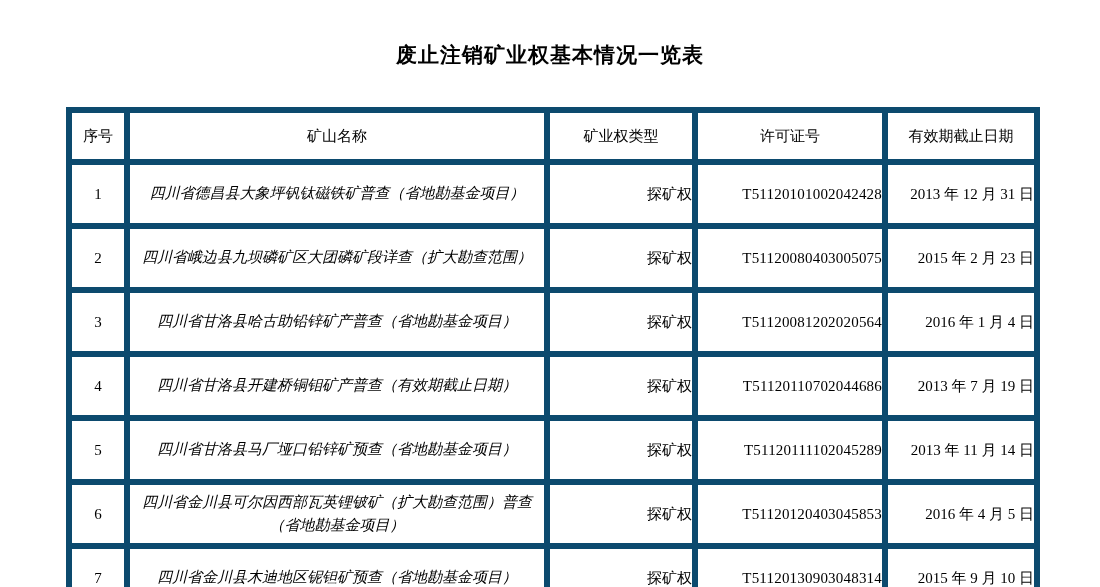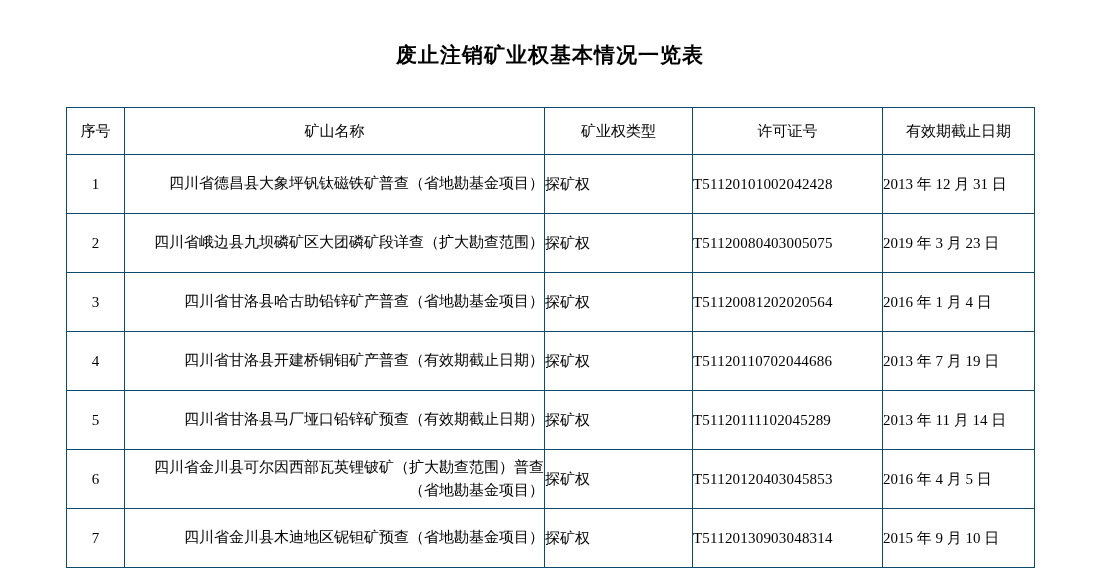--- a/index.html
+++ b/index.html
@@ -32,21 +32,21 @@
     margin: 38px 66px 0 66px;
   }
   table.mine-table {
     border-collapse: collapse;
     width: 968px;
     table-layout: fixed;
     font-size: 15px;
   }
   table.mine-table td,
   table.mine-table th {
-    border: 1px solid #0c4a6e;
+    border: 6px solid #0c4a6e;
     padding: 0;
     font-weight: normal;
     vertical-align: middle;
   }
   .col-no      { width: 58px; }
   .col-name    { width: 420px; }
   .col-type    { width: 148px; }
   .col-license { width: 190px; }
   .col-date    { width: 152px; }
 
@@ -56,29 +56,30 @@
     font-size: 15px;
   }
   tbody td {
     height: 58px;
   }
   td.c-no {
     text-align: center;
     font-size: 15px;
   }
   td.c-name {
-    text-align: right;
+    text-align: center;
     padding: 6px 10px 6px 14px;
     line-height: 1.55;
     font-size: 15px;
+    font-style: italic;
   }
   td.c-type,
   td.c-license,
   td.c-date {
-    text-align: left;
+    text-align: right;
     font-size: 15px;
     white-space: nowrap;
   }
   td.c-license {
     letter-spacing: 0.2px;
   }
   .name-line { display: block; }
 </style>
 </head>
 <body>
@@ -115,21 +116,21 @@
           <td class="c-license">T51120101002042428</td>
           <td class="c-date">2013 年 12 月 31 日</td>
         </tr>
         <tr>
           <td class="c-no">2</td>
           <td class="c-name">
             <span class="name-line">四川省峨边县九坝磷矿区大团磷矿段详查（扩大勘查范围）</span>
           </td>
           <td class="c-type">探矿权</td>
           <td class="c-license">T51120080403005075</td>
-          <td class="c-date">2019 年 3 月 23 日</td>
+          <td class="c-date">2015 年 2 月 23 日</td>
         </tr>
         <tr>
           <td class="c-no">3</td>
           <td class="c-name">
             <span class="name-line">四川省甘洛县哈古助铅锌矿产普查（省地勘基金项目）</span>
           </td>
           <td class="c-type">探矿权</td>
           <td class="c-license">T51120081202020564</td>
           <td class="c-date">2016 年 1 月 4 日</td>
         </tr>
@@ -138,21 +139,21 @@
           <td class="c-name">
             <span class="name-line">四川省甘洛县开建桥铜钼矿产普查（有效期截止日期）</span>
           </td>
           <td class="c-type">探矿权</td>
           <td class="c-license">T51120110702044686</td>
           <td class="c-date">2013 年 7 月 19 日</td>
         </tr>
         <tr>
           <td class="c-no">5</td>
           <td class="c-name">
-            <span class="name-line">四川省甘洛县马厂垭口铅锌矿预查（有效期截止日期）</span>
+            <span class="name-line">四川省甘洛县马厂垭口铅锌矿预查（省地勘基金项目）</span>
           </td>
           <td class="c-type">探矿权</td>
           <td class="c-license">T51120111102045289</td>
           <td class="c-date">2013 年 11 月 14 日</td>
         </tr>
         <tr>
           <td class="c-no">6</td>
           <td class="c-name">
             <span class="name-line">四川省金川县可尔因西部瓦英锂铍矿（扩大勘查范围）普查</span>
             <span class="name-line">（省地勘基金项目）</span>

